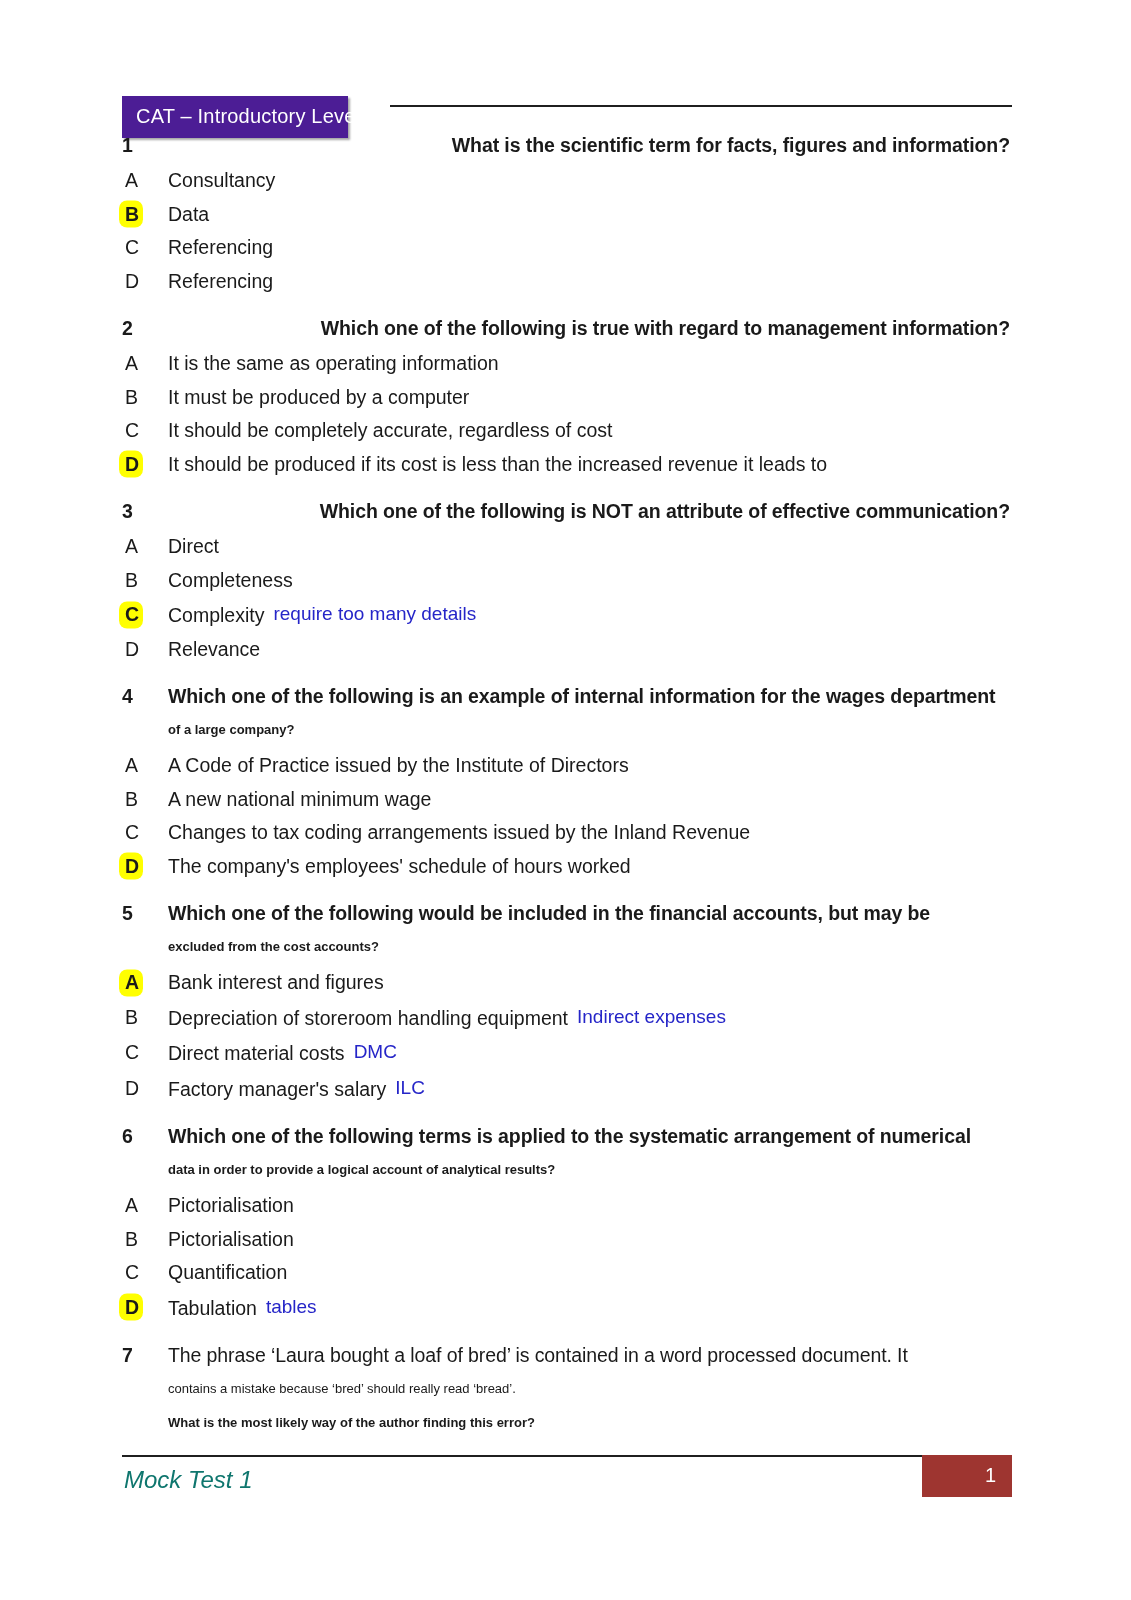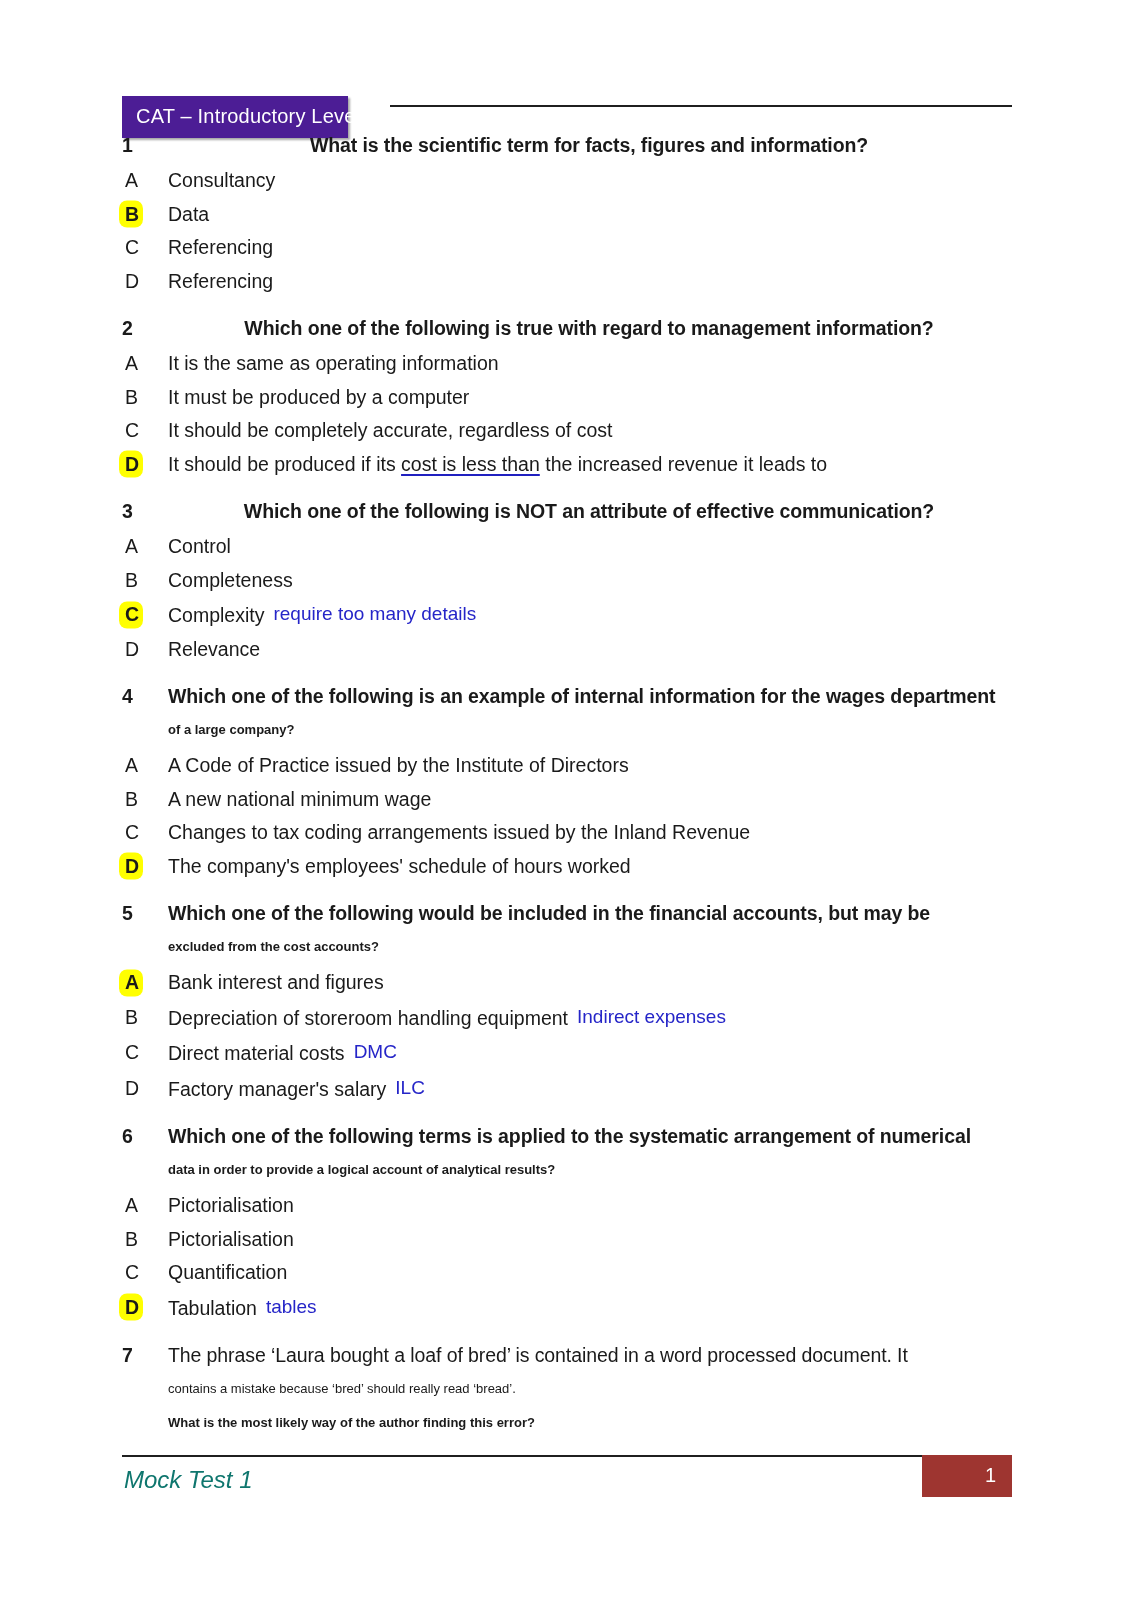--- a/index.html
+++ b/index.html
@@ -97,21 +97,21 @@
     font-weight: bold;
     font-size: 19.5px;
     line-height: 34px;
   }
   .q-text {
     flex: 1 1 auto;
     text-align: justify;
     padding-right: 2px;
   }
   .q-text.nojustify {
-    text-align: center;
+    text-align: right;
   }
 
   .q-subline {
     display: flex;
     align-items: flex-start;
     font-size: 13px;
     line-height: 34px;
     justify-content: center;
   }
   .q-subline .q-num { visibility: hidden; }
@@ -155,21 +155,20 @@
     height: 27px;
     background: #ffff00;
     border-radius: 8px;
     z-index: 1;
   }
   .opt-text {
     flex: 1 1 auto;
     white-space: nowrap;
   }
   .opt-text .u-blue {
-    text-decoration: underline;
     text-decoration-color: #2020c0;
     text-underline-offset: 3px;
     text-decoration-thickness: 2px;
   }
   .annot {
     color: #2525c8;
     font-size: 19px;
     margin-left: 9px;
     vertical-align: 2px;
     white-space: nowrap;
@@ -293,21 +292,21 @@
       <div class="question-block">
         <div class="q-stem">
           <div class="q-num">3</div>
           <div class="q-text nojustify">Which one of the following is NOT an attribute of effective communication?</div>
         </div>
         <div class="opts">
           <div class="opt-row">
             <div class="opt-letter">
               <span class="glyph">A</span>
             </div>
-            <div class="opt-text"><span>Control</span></div>
+            <div class="opt-text"><span>Direct</span></div>
           </div>
           <div class="opt-row">
             <div class="opt-letter">
               <span class="glyph">B</span>
             </div>
             <div class="opt-text"><span>Completeness</span></div>
           </div>
           <div class="opt-row">
             <div class="opt-letter highlight">
               <span class="glyph">C</span>

